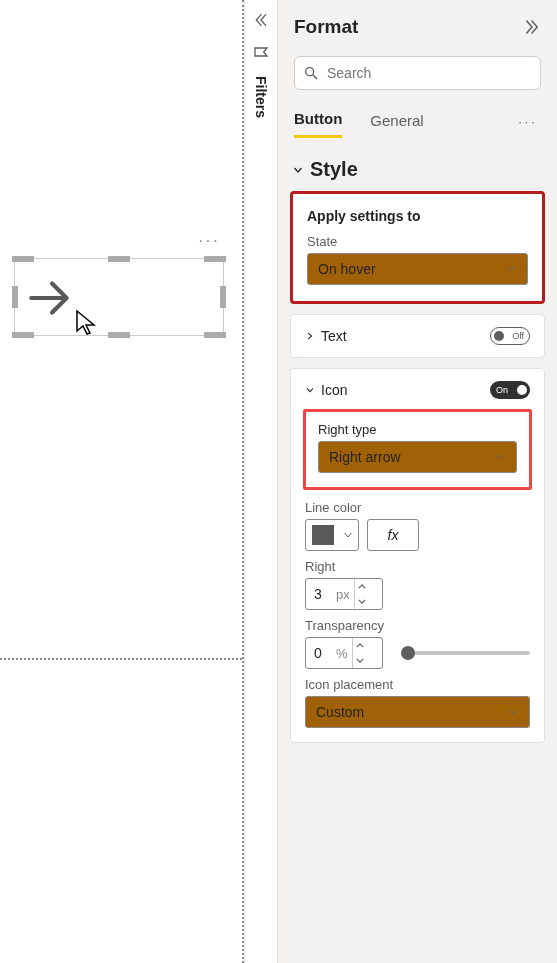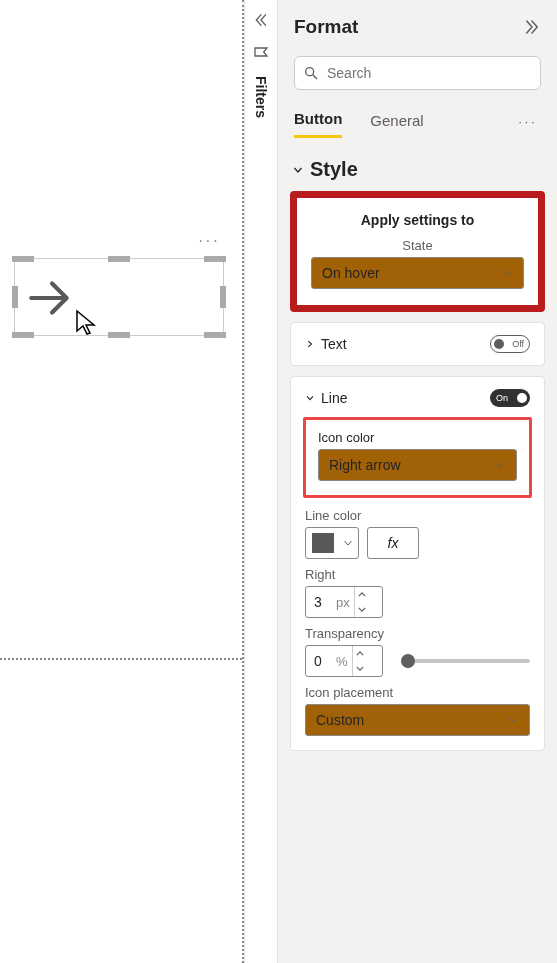--- a/index.html
+++ b/index.html
@@ -176,22 +176,21 @@
     width: 12px; height: 12px;
   }
 
   .card {
     background: #fff;
     border-radius: 4px;
     border: 1px solid #e1e1e1;
     margin: 0 4px 10px 4px;
   }
   .card.highlight {
-    border: 7px solid #b91c1c;
-    text-align: center;
+    border: 3px solid #b91c1c;
   }
   .card-inner {
     padding: 14px 14px 16px 14px;
   }
   .card-header-row {
     display: flex;
     align-items: center;
     justify-content: space-between;
     padding: 12px 14px;
   }
@@ -437,30 +436,30 @@
         </div>
       </div>
     </div>
 
     <div class="card" style="padding-bottom:14px;">
       <div class="card-header-row">
         <div class="card-header-left">
           <svg class="chev" viewBox="0 0 24 24">
               <path d="M5 8 L12 16 L19 8" stroke="#252423" stroke-width="2.5" fill="none"></path>
             </svg>
-          <span>Line</span>
+          <span>Icon</span>
         </div>
         <div class="toggle on">
           <span>On</span>
           <span class="knob"></span>
         </div>
       </div>
 
       <div class="highlight-wrap">
-        <div class="field-label" style="color:#252423;">Icon color</div>
+        <div class="field-label" style="color:#252423;">Right type</div>
         <div class="select-box">
           <span>Right arrow</span>
           <svg class="chev" viewBox="0 0 24 24">
               <path d="M5 8 L12 16 L19 8" stroke="#605e5c" stroke-width="2" fill="none"></path>
             </svg>
         </div>
       </div>
 
       <div class="field-block">
         <div class="field-label">Line color</div>

